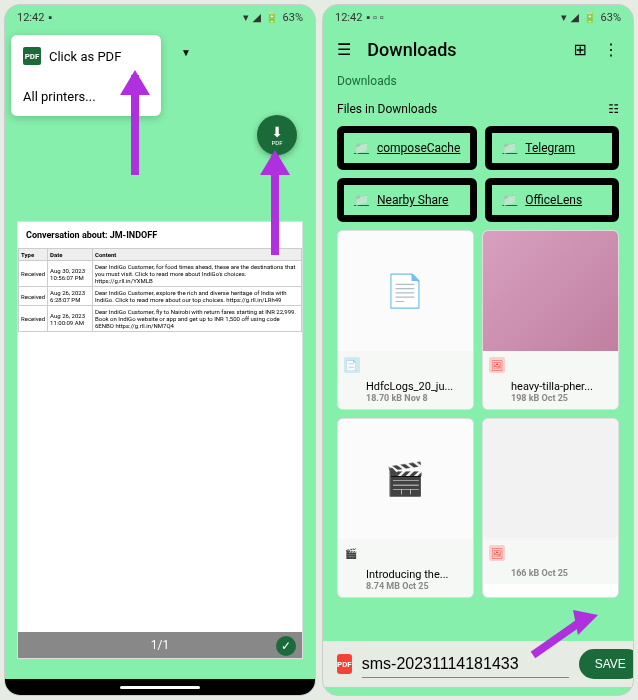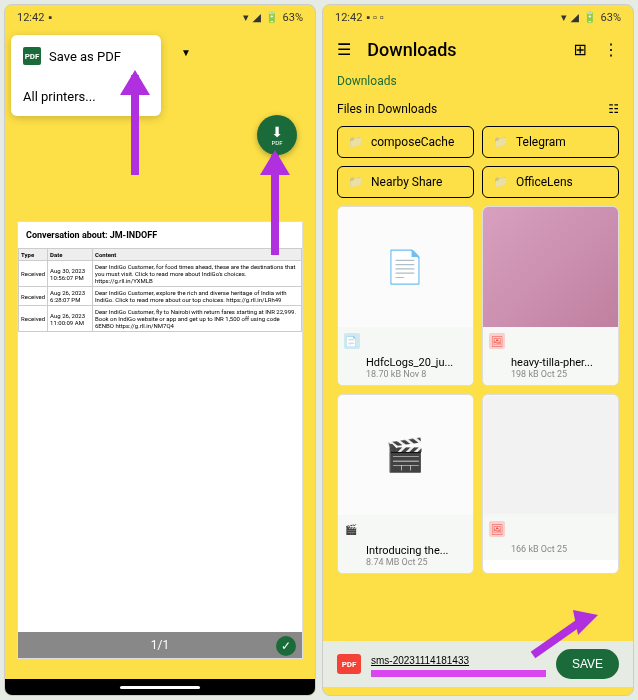--- a/index.html
+++ b/index.html
@@ -7,23 +7,23 @@
       width: 638px;
       height: 700px;
       background: #e6ebe4;
       font-family: Roboto, -apple-system, sans-serif;
       display: flex;
       gap: 6px;
       padding: 4px;
     }
     .phone {
       flex: 1;
-      background: #fde047;
+      background: #86efac;
       border: 1px solid #ccc;
-      border-radius: 8px;
+      border-radius: 16px;
       position: relative;
       overflow: hidden;
     }
     .status-bar {
       height: 24px;
       display: flex;
       justify-content: space-between;
       align-items: center;
       padding: 0 12px;
       font-size: 11px;
@@ -181,27 +181,28 @@
       padding: 10px 14px;
       font-size: 12px;
     }
     .folder-grid {
       display: grid;
       grid-template-columns: 1fr 1fr;
       gap: 8px;
       padding: 0 14px;
     }
     .folder-chip {
-      border: 1px solid #000000;
+      border: 7px solid #000000;
       border-radius: 6px;
       padding: 8px 10px;
       display: flex;
       align-items: center;
       gap: 8px;
       font-size: 12px;
+      text-decoration: underline;
     }
     .file-grid {
       display: grid;
       grid-template-columns: 1fr 1fr;
       gap: 8px;
       padding: 8px 14px;
     }
     .file-card {
       border: 1px solid #ddd;
       border-radius: 6px;
@@ -245,20 +246,21 @@
     .file-name {
       font-size: 11px;
       white-space: nowrap;
       overflow: hidden;
       text-overflow: ellipsis;
       margin-top: 23px;
     }
     .file-size {
       font-size: 9px;
       color: #888;
+      font-weight: bold;
     }
     .filename-row {
       position: absolute;
       bottom: 8px;
       left: 0;
       right: 0;
       display: flex;
       align-items: center;
       gap: 10px;
       padding: 8px 14px;
@@ -272,25 +274,24 @@
       font-size: 8px;
       display: flex;
       align-items: center;
       justify-content: center;
       border-radius: 3px;
       font-weight: bold;
     }
     .filename-input {
       flex: 1;
       border: none;
-      border-bottom: 7px solid #d946ef;
+      border-bottom: 1px solid #d946ef;
       background: transparent;
-      font-size: 10px;
+      font-size: 16px;
       padding: 4px 0;
-      text-decoration: underline;
     }
     .save-btn {
       background: #1b6b3a;
       color: #fff;
       border: none;
       padding: 8px 16px;
       border-radius: 16px;
       font-size: 12px;
       font-weight: 500;
     }
@@ -315,21 +316,21 @@
       <span>▾</span>
       <span>◢</span>
       <span>🔋</span>
       <span>63%</span>
     </div>
   </div>
 
   <div class="dropdown">
     <div class="dropdown-item" style="position:relative;">
       <span class="pdf-icon">PDF</span>
-      <span>Save as PDF</span>
+      <span>Click as PDF</span>
       <span class="chevron">▼</span>
     </div>
     <div class="dropdown-item">
       <span>All printers...</span>
     </div>
   </div>
 
   <div class="header-row">
     <span class="letter-label">Letter</span>
   </div>

